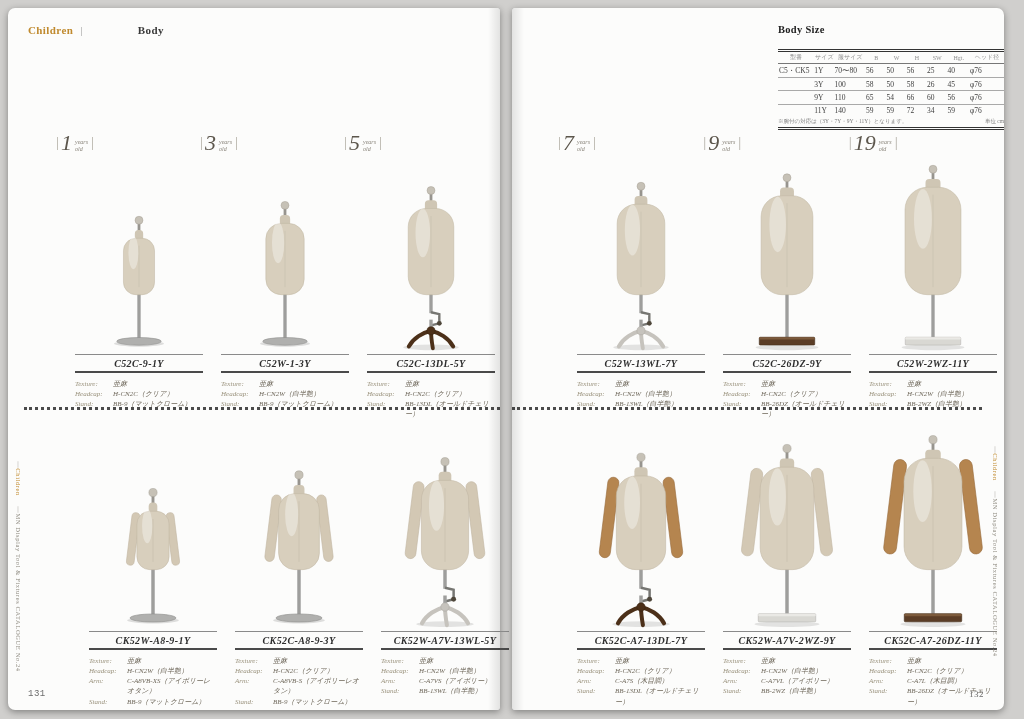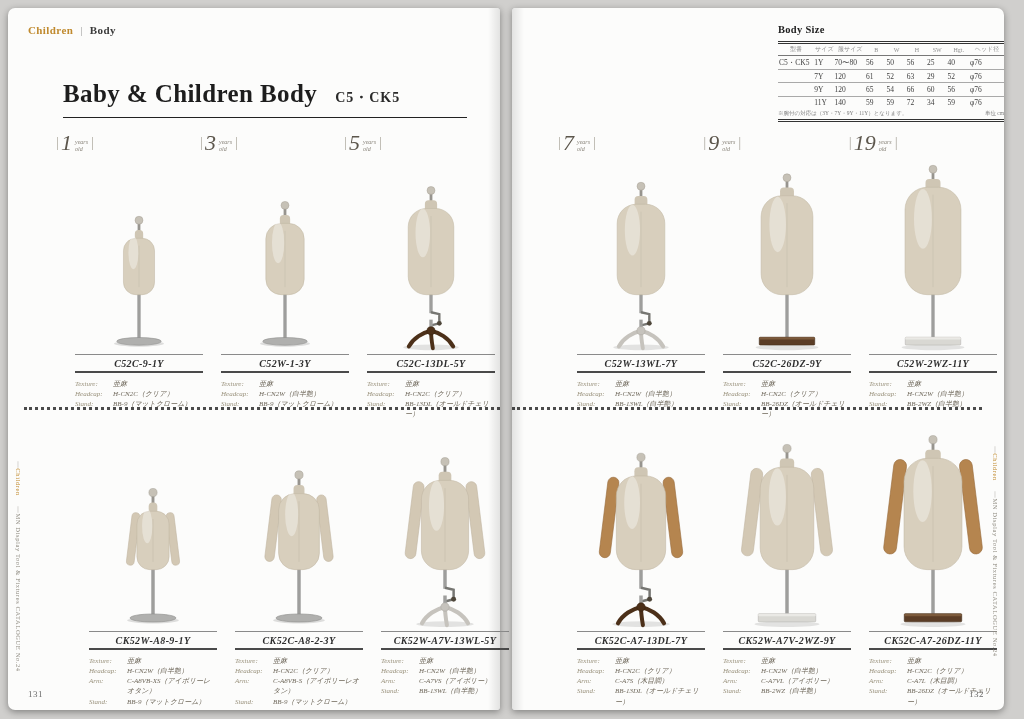--- a/index.html
+++ b/index.html
@@ -7,21 +7,21 @@
   .spread{position:relative;width:1024px;height:719px;background:#d0cfcd;}
   .page{position:absolute;top:8px;width:492px;height:702px;background:#fcfcfb;box-shadow:0 2px 7px rgba(0,0,0,.38);}
   .page-left{left:8px;border-radius:7px 2px 2px 7px;}
   .page-right{left:512px;border-radius:2px 7px 7px 2px;}
   .page-left::after{content:'';position:absolute;right:0;top:0;bottom:0;width:12px;background:linear-gradient(to left,rgba(0,0,0,.10),rgba(0,0,0,0));}
   .page-right::after{content:'';position:absolute;left:0;top:0;bottom:0;width:12px;background:linear-gradient(to right,rgba(0,0,0,.10),rgba(0,0,0,0));}
 
   .breadcrumb{position:absolute;left:20px;top:16px;font-size:11px;font-weight:bold;letter-spacing:.4px;}
   .bc-cat{color:#c08a2e;}
   .bc-sep{color:#9b9b9b;font-weight:normal;margin:0 7px;}
-  .bc-item{color:#3a3a3a;}
+  .bc-item{color:#3a3a3a;margin-left:48px;}
 
   .title-wrap{position:absolute;left:55px;top:72px;width:404px;border-bottom:1.5px solid #222;padding-bottom:9px;white-space:nowrap;}
   .title-main{font-size:25px;font-weight:bold;color:#1d1d1d;letter-spacing:.4px;}
   .title-code{font-size:14px;font-weight:bold;color:#2a2a2a;margin-left:14px;letter-spacing:1px;}
 
   .ages{position:absolute;top:124px;height:30px;display:grid;grid-template-columns:1fr 1fr 1fr;}
   .ages-left{left:48px;width:432px;}
   .ages-right{left:46px;width:436px;}
   .age{display:flex;align-items:flex-start;}
   .age-bar{color:#b0aca4;font-size:15px;line-height:1.4;font-weight:normal;}
@@ -40,52 +40,48 @@
   .specs{width:128px;margin-top:6px;}
   .spec-row{display:flex;line-height:1.45;}
   .sk{width:38px;font-size:7px;color:#9a927d;flex:none;}
   .sv{font-size:7px;color:#6e675a;}
 
   .dots{position:absolute;top:399px;border-top:3px dotted #4b4b4b;height:0;}
   .dots-left{left:16px;right:0;}
   .dots-right{left:0;right:22px;}
 
   .bodysize{position:absolute;left:266px;top:16px;width:226px;}
-  .bs-title{font-size:10.5px;font-weight:bold;color:#1e1e1e;letter-spacing:.3px;margin-bottom:6px;}
+  .bs-title{font-size:10.5px;font-weight:bold;color:#1e1e1e;letter-spacing:.3px;margin-bottom:14px;}
   .bs-table-wrap{border-top:3px double #333;}
   table.bs{width:100%;border-collapse:collapse;}
   table.bs th{font-size:6px;font-weight:normal;color:#8f8f8f;padding:1px 0;border-bottom:1px solid #777;text-align:center;}
   table.bs td{font-size:7.5px;color:#3e3e3e;text-align:left;padding:1.6px 0;border-bottom:1px solid #a9a9a9;}
   table.bs td.c0{text-align:left;padding-left:1px;}
   .bs-foot{display:flex;justify-content:space-between;font-size:5.5px;color:#7d7d7d;border-bottom:3px double #333;padding:1.5px 0 2px 0;}
 
   .sidetext{position:absolute;writing-mode:vertical-rl;font-size:6.5px;letter-spacing:.6px;color:#8d897f;}
   .sidetext .st-cat{color:#c08a2e;}
   .sidetext .st-bar{color:#a8a49a;margin:3px 0;}
   .sidetext-left{left:5px;top:445px;height:245px;}
   .sidetext-right{right:5px;top:430px;height:250px;}
 
   .pagenum{position:absolute;bottom:11px;font-size:9px;color:#6b6b6b;letter-spacing:.5px;}
-  .pagenum-left{left:20px;}
+  .pagenum-left{left:20px;font-family:Liberation Mono, monospace;}
   .pagenum-right{right:20px;}
 </style>
 </head>
 <body>
 
 <div class="spread">
 
   <div class="page page-left">
     <div class="breadcrumb">
       <span class="bc-cat">Children</span><span class="bc-sep">|</span><span class="bc-item">Body</span>
     </div>
 
-    <div class="title-wrap">
-      <span class="title-main">Baby &amp; Children Body</span>
-      <span class="title-code">C5・CK5</span>
-    </div>
 
     <div class="ages ages-left">
       <div class="age">
         <span class="age-bar">|</span>
         <span class="age-num">1</span>
         <span class="age-yo">
             <span>years</span>
             <span>old</span>
           </span>
         <span class="age-bar">|</span>
@@ -263,21 +259,21 @@
                 <rect x="93.28" y="72.6" width="9.86" height="69.92" rx="4.93" fill="#d3c8b4" stroke="#c1b6a1" stroke-width="0.6"></rect>
               </g>
               <rect x="73.5" y="53.599999999999994" width="3" height="10" fill="#97948e"></rect>
               <circle cx="75" cy="51.099999999999994" r="4.3" fill="#c6c1b6" stroke="#a39e93" stroke-width="0.5"></circle>
               <rect x="69.3" y="61.599999999999994" width="11.4" height="14" rx="4" fill="#cfc6b4"></rect>
               <rect x="53.72" y="70.6" width="42.56" height="79.4" rx="17.024" fill="#d8cfbd" stroke="#c2b8a4" stroke-width="0.6"></rect>
               <ellipse cx="67.3392" cy="92.316" rx="6.8096000000000005" ry="22.724000000000004" fill="rgba(255,255,255,0.35)"></ellipse>
               <line x1="75" y1="78.6" x2="75" y2="142" stroke="rgba(0,0,0,0.06)" stroke-width="1"></line>
             </svg>
           </div>
-          <div class="pcode">CK52C-A8-2-3Y</div>
+          <div class="pcode">CK52C-A8-9-3Y</div>
           <div class="specs">
             <div class="spec-row">
               <span class="sk">Texture:</span>
               <span class="sv">亜麻</span>
             </div>
             <div class="spec-row">
               <span class="sk">Headcap:</span>
               <span class="sv">H-CN2C（クリア）</span>
             </div>
             <div class="spec-row">
@@ -384,33 +380,33 @@
                 <td>70〜80</td>
                 <td>56</td>
                 <td>50</td>
                 <td>56</td>
                 <td>25</td>
                 <td>40</td>
                 <td>φ76</td>
               </tr>
               <tr>
                 <td class="c0"></td>
-                <td>7Y</td>
-                <td>120</td>
-                <td>61</td>
-                <td>52</td>
-                <td>63</td>
-                <td>29</td>
-                <td>52</td>
+                <td>3Y</td>
+                <td>100</td>
+                <td>58</td>
+                <td>50</td>
+                <td>58</td>
+                <td>26</td>
+                <td>45</td>
                 <td>φ76</td>
               </tr>
               <tr>
                 <td class="c0"></td>
                 <td>9Y</td>
-                <td>120</td>
+                <td>110</td>
                 <td>65</td>
                 <td>54</td>
                 <td>66</td>
                 <td>60</td>
                 <td>56</td>
                 <td>φ76</td>
               </tr>
               <tr>
                 <td class="c0" style="border-bottom: none;"></td>
                 <td style="border-bottom: none;">11Y</td>

